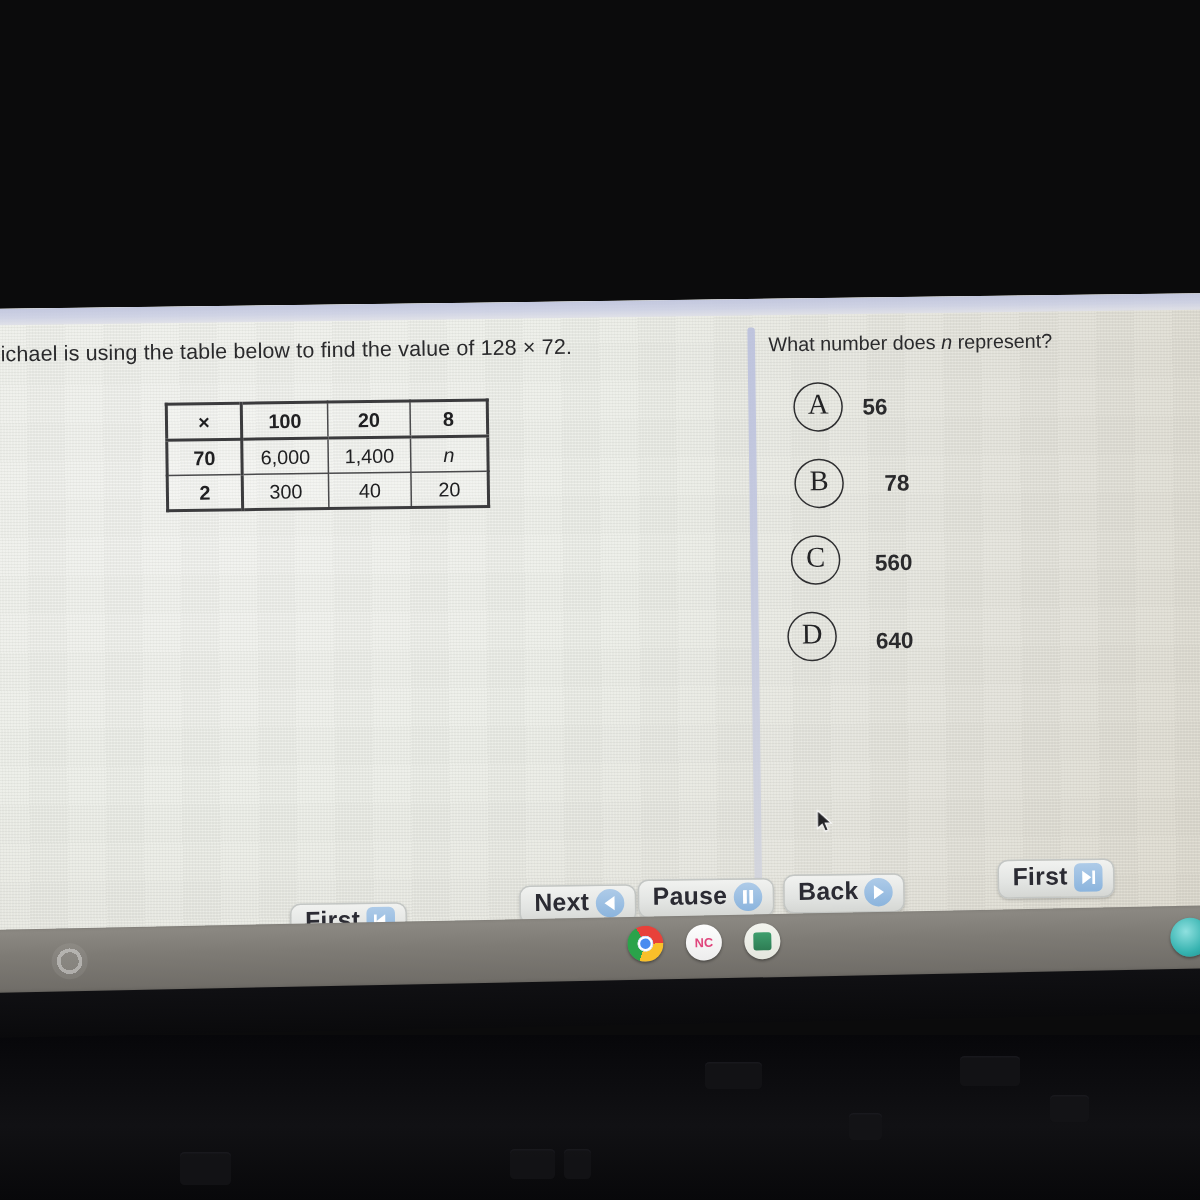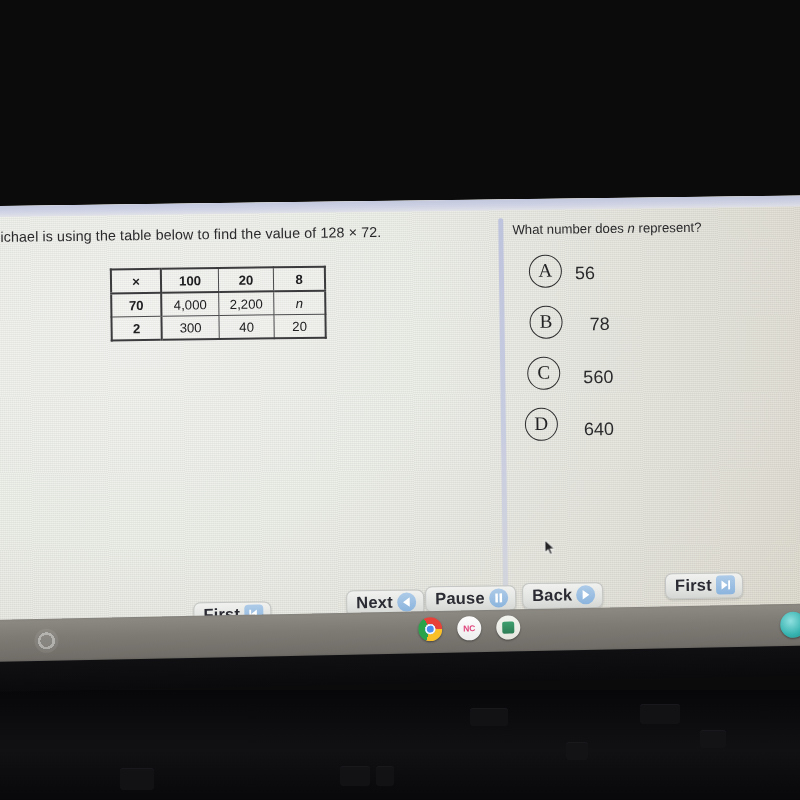--- a/index.html
+++ b/index.html
@@ -193,22 +193,23 @@
     font-size: 19px;
     line-height: 30px;
     text-align: center;
     color: #232325;
     font-family: "Liberation Serif", serif;
   }
   .choice-text {
     position: absolute;
     left: 48px;
     top: 9px;
-    font-size: 18px;
+    font-size: 15px;
     color: #2a2a2c;
+    font-weight: bold;
   }
   
   .choice:nth-child(1) .choice-text { left: 46px; }
   .choice:nth-child(2) .choice-text { left: 60px; }
   .choice:nth-child(3) .choice-text { left: 53px; top: 11px; text-align: right; }
   .choice:nth-child(4) .choice-text { left: 53px; top: 12px; }
   .choice:nth-child(3) .bubble { left: -3px; }
   .choice:nth-child(4) .bubble { left: -6px; }
 
   
@@ -376,22 +377,22 @@
           <table class="area-model">
             <tbody>
                 <tr>
               <td class="hdr col-op">×</td>
               <td class="hdr col-100">100</td>
               <td class="hdr col-20">20</td>
               <td class="hdr col-8">8</td>
             </tr>
             <tr>
               <td class="rowhdr">70</td>
-              <td>4,000</td>
-              <td>2,200</td>
+              <td>6,000</td>
+              <td>1,400</td>
               <td class="var">n</td>
             </tr>
             <tr>
               <td class="rowhdr">2</td>
               <td>300</td>
               <td>40</td>
               <td>20</td>
             </tr>
           </tbody>
             </table>

